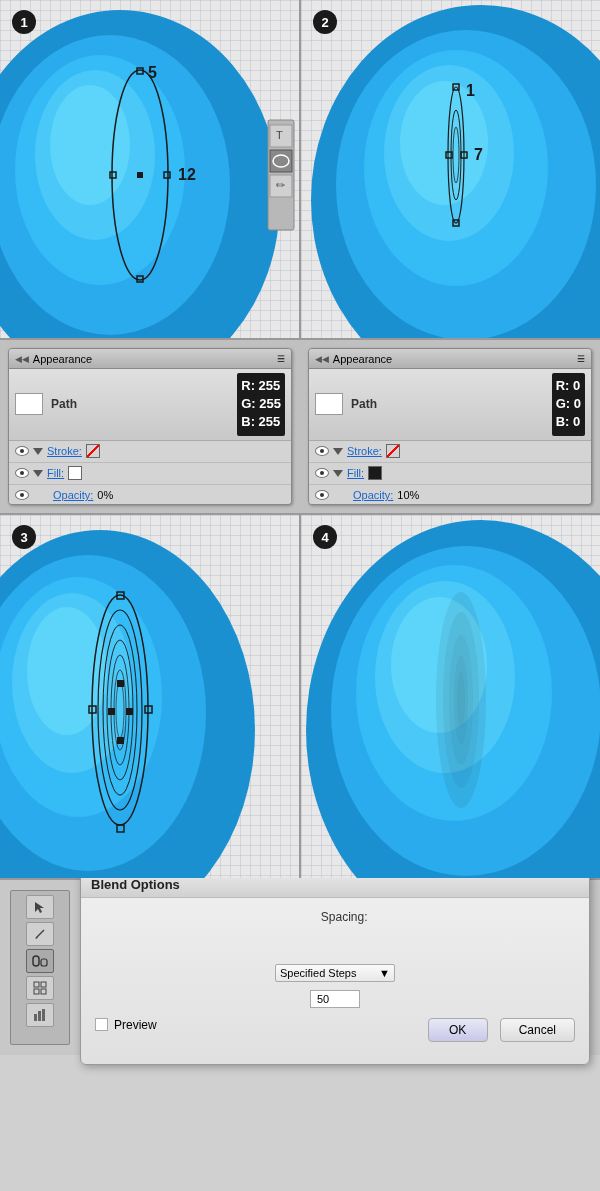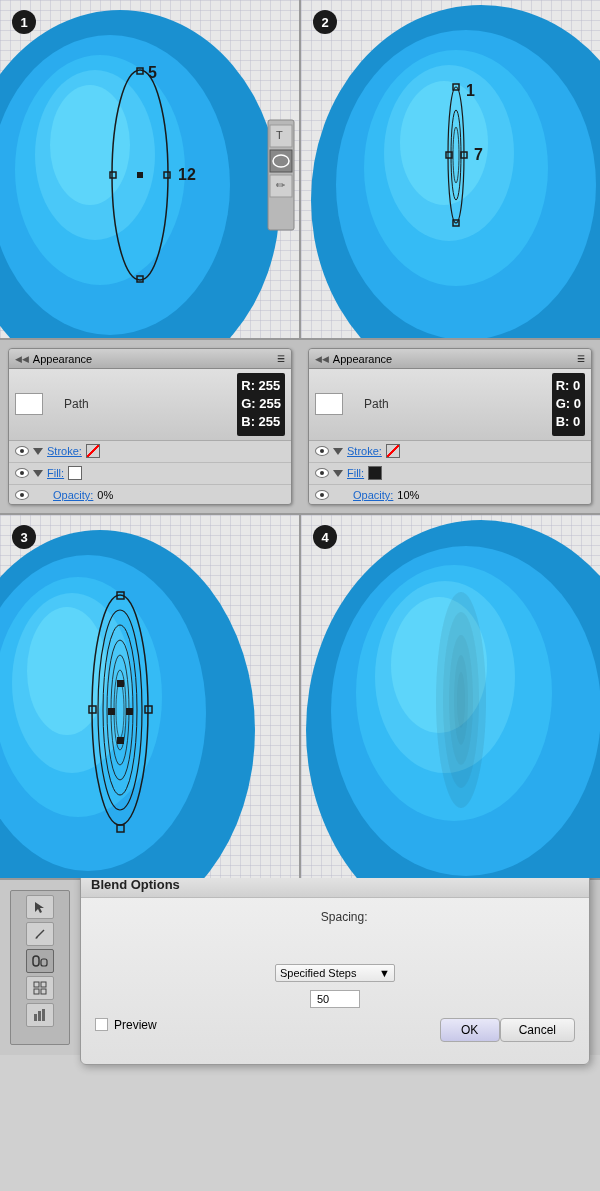--- a/index.html
+++ b/index.html
@@ -107,23 +107,23 @@
       border-bottom: 1px solid #aaa;
     }
     .ap-path-preview {
       width: 28px;
       height: 22px;
       background: white;
       border: 1px solid #999;
     }
     .ap-path-label {
       font-size: 12px;
-      font-weight: normal;
+      font-weight: bold;
       color: #333;
-      margin-left: 21px;
+      margin-left: 8px;
     }
     .rgb-box {
       background: #1a1a1a;
       color: white;
       padding: 4px 4px;
       font-size: 13px;
       font-weight: bold;
       border-radius: 2px;
       line-height: 1.4;
     }
@@ -329,21 +329,21 @@
     }
     .bd-checkbox {
       width: 13px;
       height: 13px;
       border: 1px solid #aaa;
       background: white;
     }
     .bd-actions {
       display: flex;
       justify-content: flex-end;
-      gap: 0;
+      gap: 12px;
     }
     .bd-btn {
       background: linear-gradient(to bottom, #f5f5f5, #ddd);
       border: 1px solid #aaa;
       border-radius: 4px;
       padding: 4px 18px;
       font-size: 12px;
       cursor: pointer;
       min-width: 60px;
       text-align: center;

